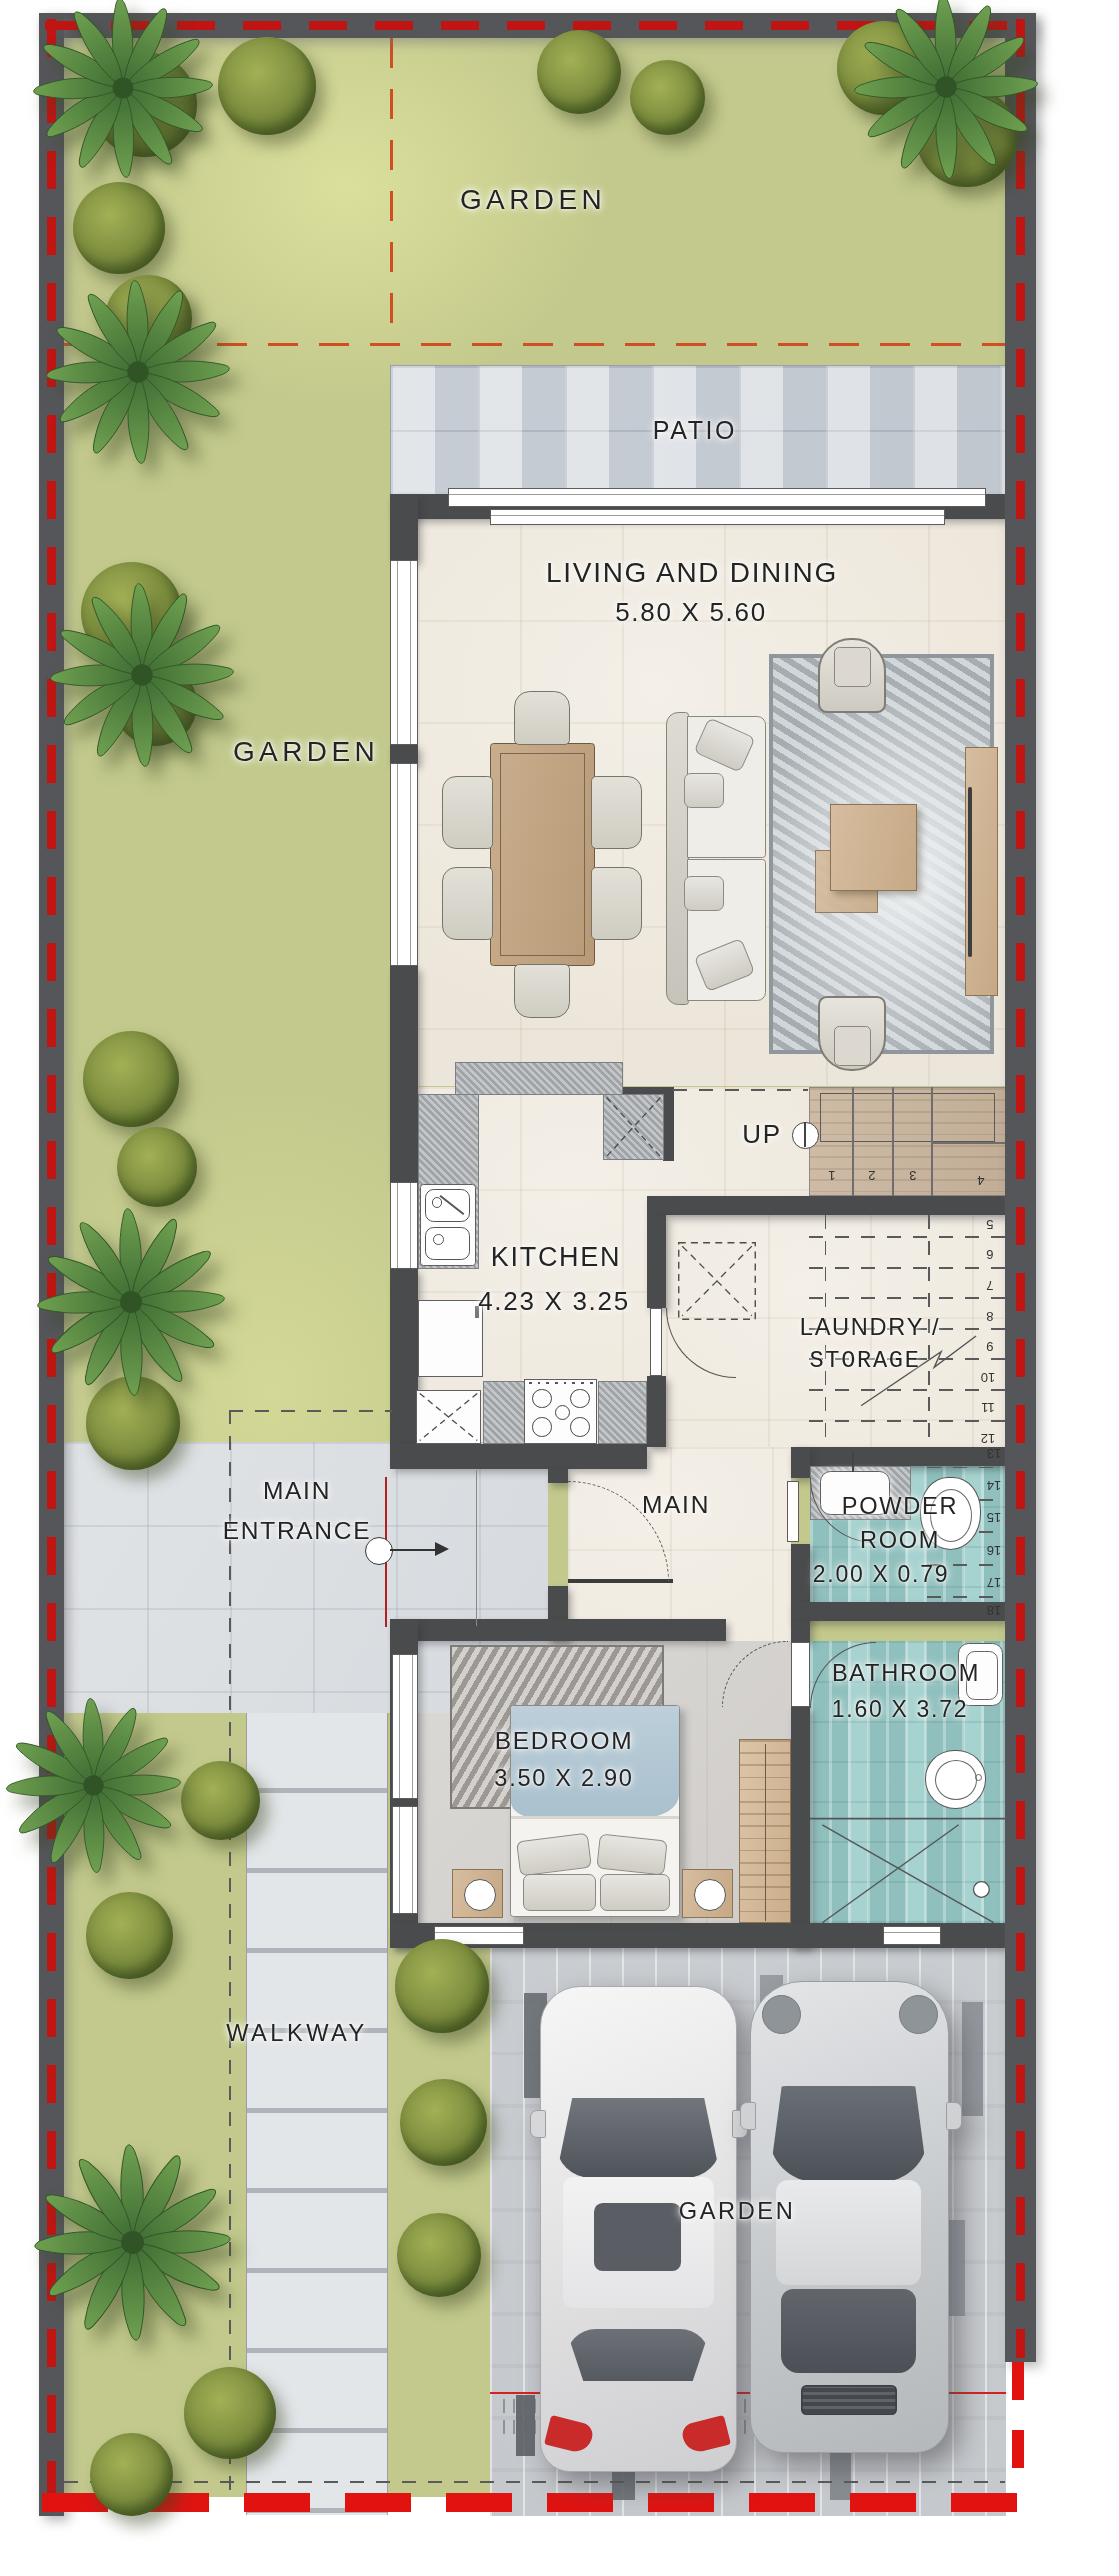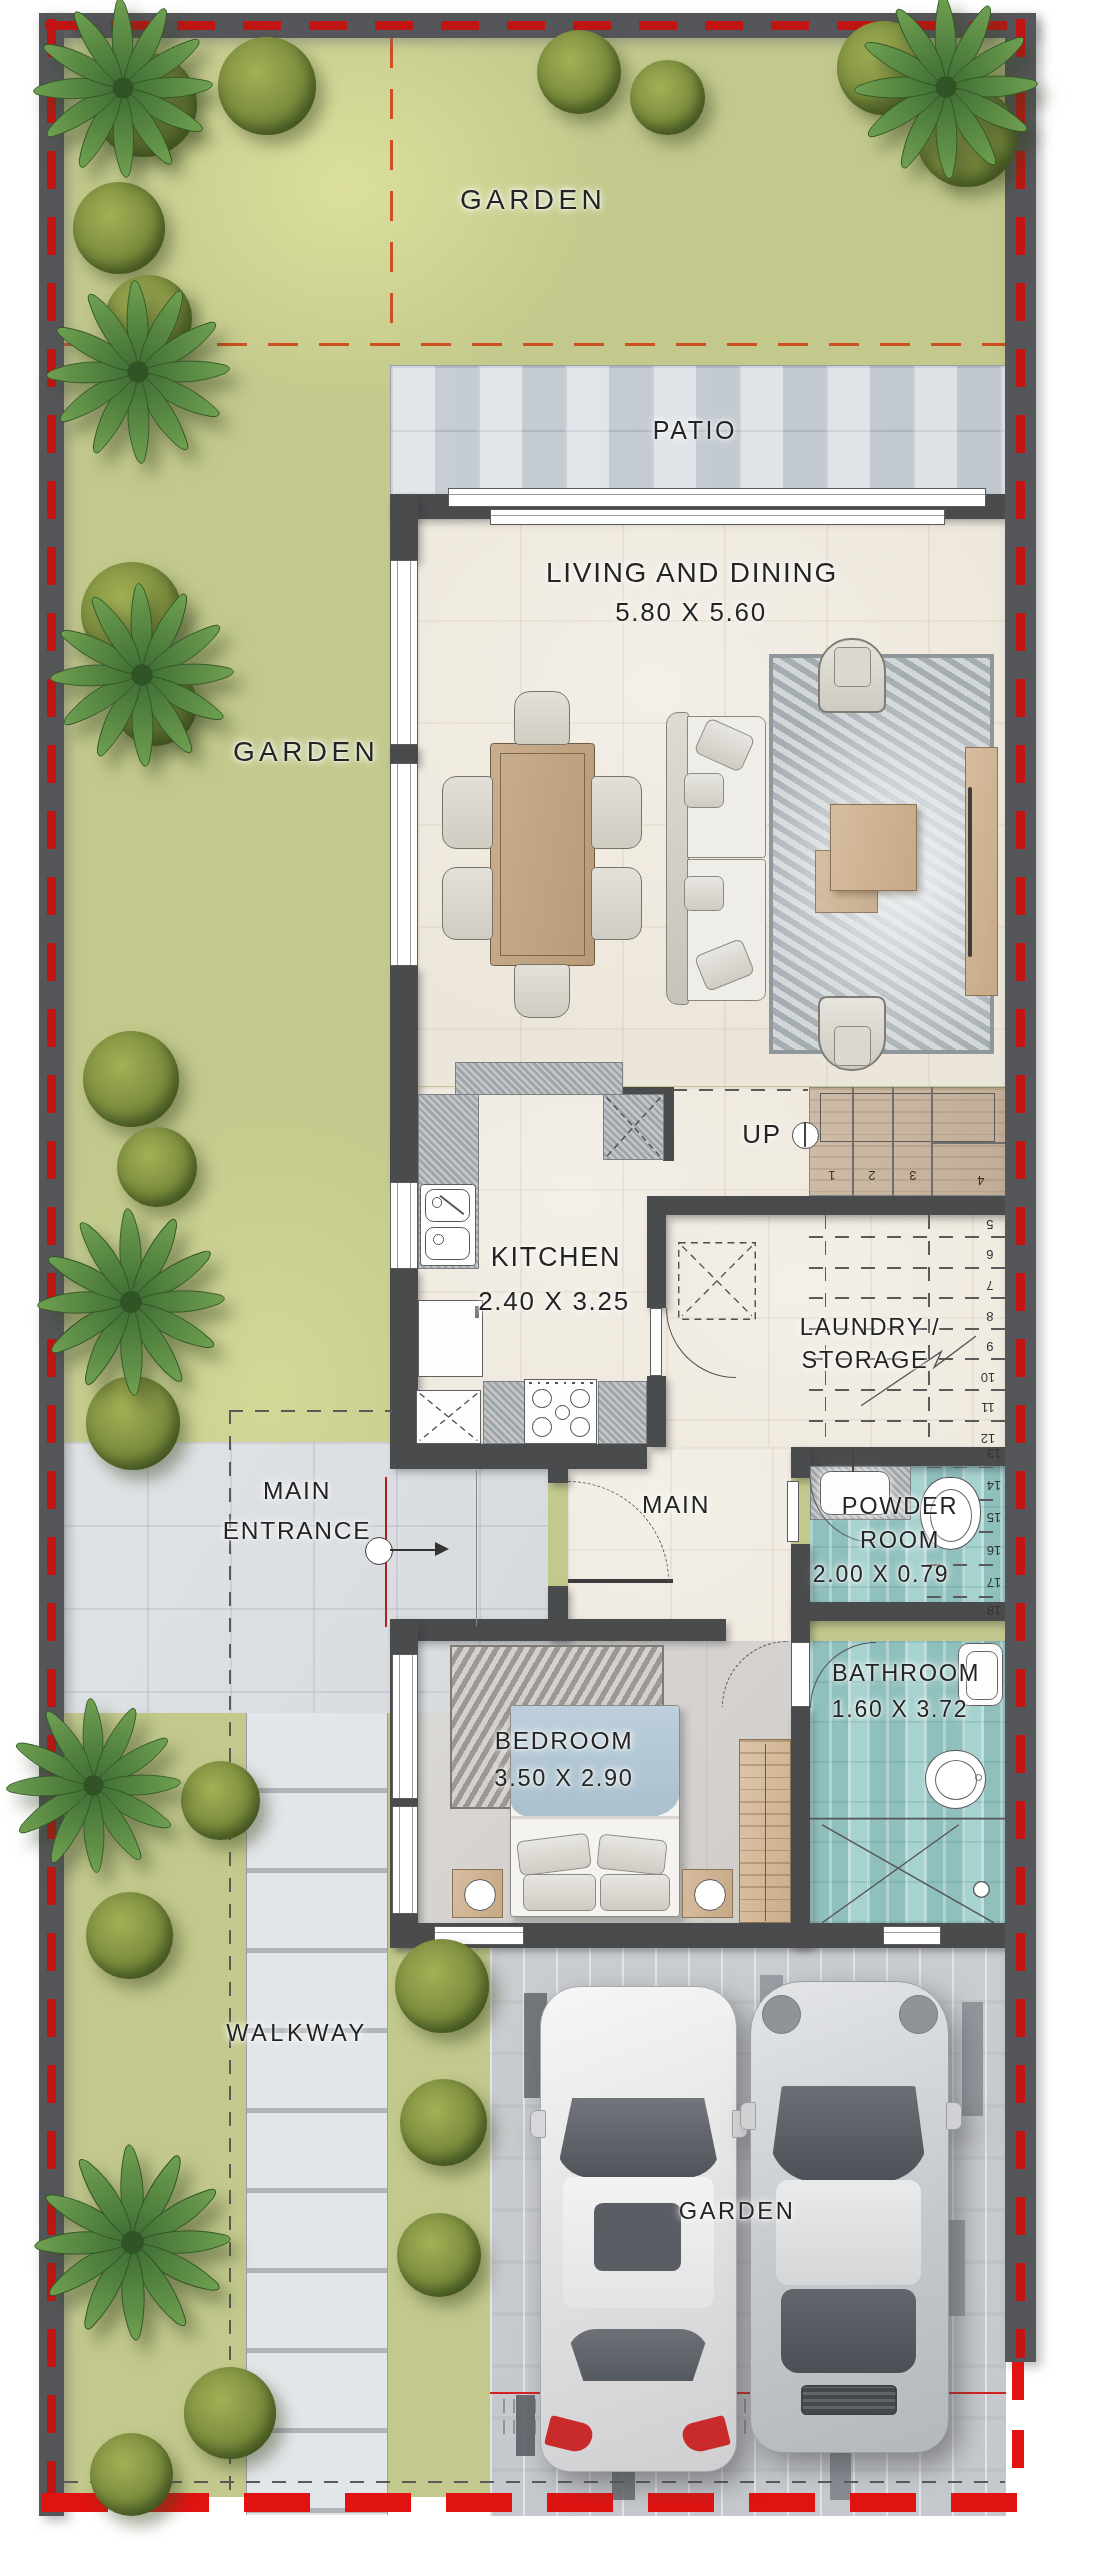--- a/index.html
+++ b/index.html
@@ -464,23 +464,23 @@
   <svg class="palm" style="left:852px;top:-7px;" width="188" height="188" viewBox="-105 -105 210 210">
       <use href="#palmsym"></use>
     </svg>
 
   <div class="lbl" style="left:533px;top:200px;font-size:28px;letter-spacing:4.4px;">GARDEN</div>
   <div class="lbl" style="left:306px;top:752px;font-size:28px;letter-spacing:4.4px;">GARDEN</div>
   <div class="lbl" style="left:695px;top:430px;font-size:25px;letter-spacing:2.6px;">PATIO</div>
   <div class="lbl" style="left:692px;top:573px;font-size:28px;letter-spacing:1.7px;">LIVING AND DINING</div>
   <div class="lbl" style="left:691px;top:612px;font-size:26px;letter-spacing:1.7px;">5.80 X 5.60</div>
   <div class="lbl" style="left:556px;top:1257px;font-size:27px;letter-spacing:1.7px;">KITCHEN</div>
-  <div class="lbl" style="left:554px;top:1301px;font-size:26px;letter-spacing:1.7px;">2.40 X 3.25</div>
+  <div class="lbl" style="left:554px;top:1301px;font-size:26px;letter-spacing:1.7px;">4.23 X 3.25</div>
   <div class="lbl" style="left:870px;top:1327px;font-size:23.6px;letter-spacing:1.7px;">LAUNDRY /</div>
-  <div class="lbl" style="left:865px;top:1360px;font-size:23.6px;letter-spacing:1.7px;">STORAGE</div>
+  <div class="lbl" style="left:865px;top:1360px;font-size:23.6px;letter-spacing:1.7px;font-family:Liberation Mono, monospace;">STORAGE</div>
   <div class="lbl" style="left:900px;top:1506px;font-size:23.6px;letter-spacing:1.7px;">POWDER</div>
   <div class="lbl" style="left:900px;top:1540px;font-size:23.6px;letter-spacing:1.7px;">ROOM</div>
   <div class="lbl" style="left:881px;top:1574px;font-size:23px;letter-spacing:1.7px;">2.00 X 0.79</div>
   <div class="lbl" style="left:676px;top:1505px;font-size:24.5px;letter-spacing:1.7px;">MAIN</div>
   <div class="lbl" style="left:297px;top:1491px;font-size:24.5px;letter-spacing:1.7px;">MAIN</div>
   <div class="lbl" style="left:297px;top:1531px;font-size:24.5px;letter-spacing:1.7px;">ENTRANCE</div>
   <div class="lbl" style="left:906px;top:1673px;font-size:23.6px;letter-spacing:1.7px;">BATHROOM</div>
   <div class="lbl" style="left:900px;top:1709px;font-size:23px;letter-spacing:1.7px;">1.60 X 3.72</div>
   <div class="lbl" style="left:564px;top:1741px;font-size:24.5px;letter-spacing:1.7px;">BEDROOM</div>
   <div class="lbl" style="left:564px;top:1778px;font-size:23.6px;letter-spacing:1.7px;">3.50 X 2.90</div>

